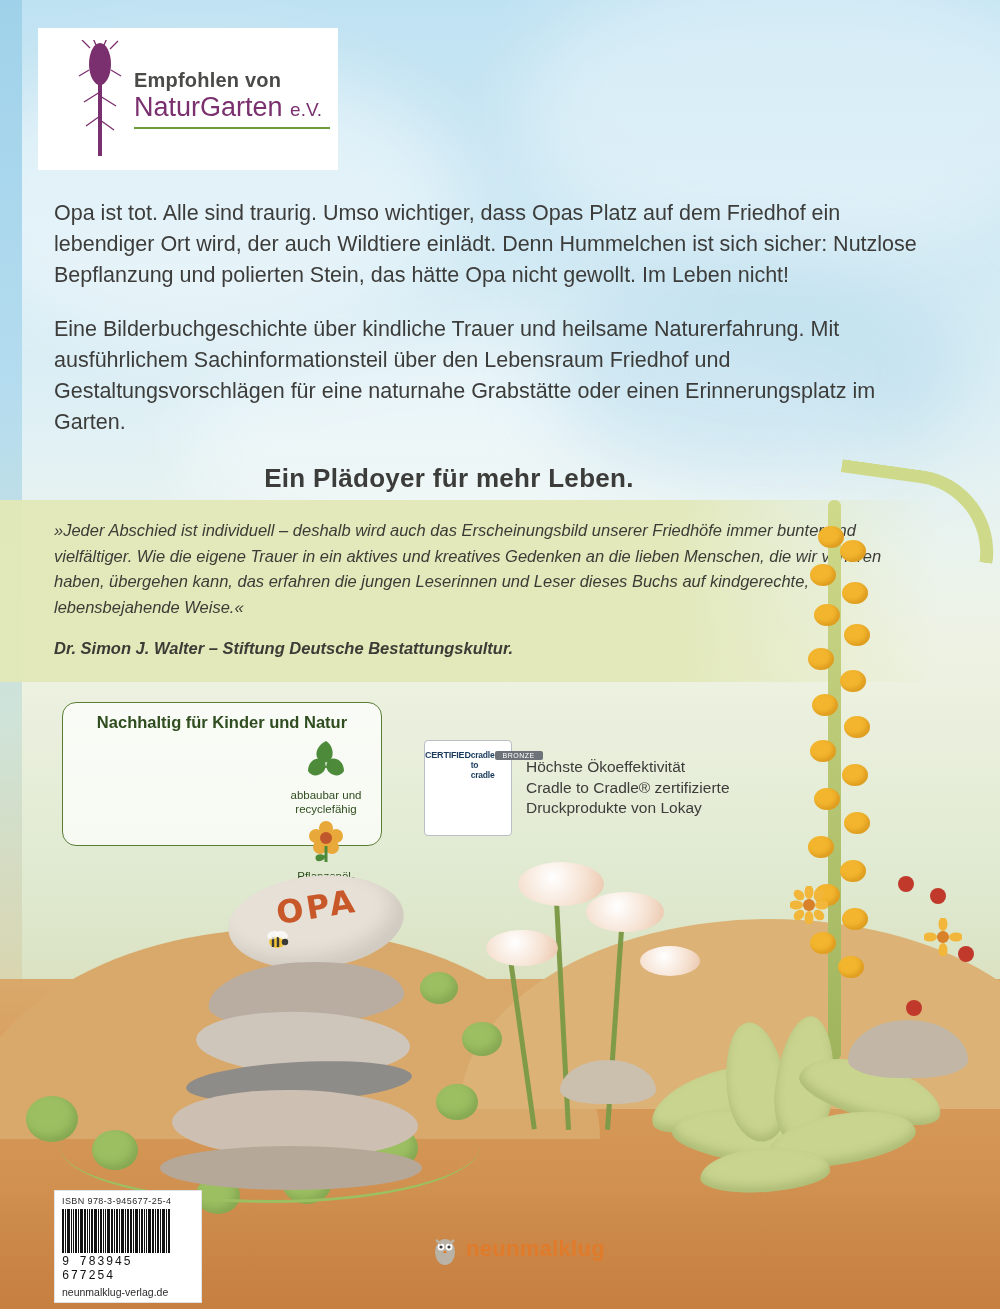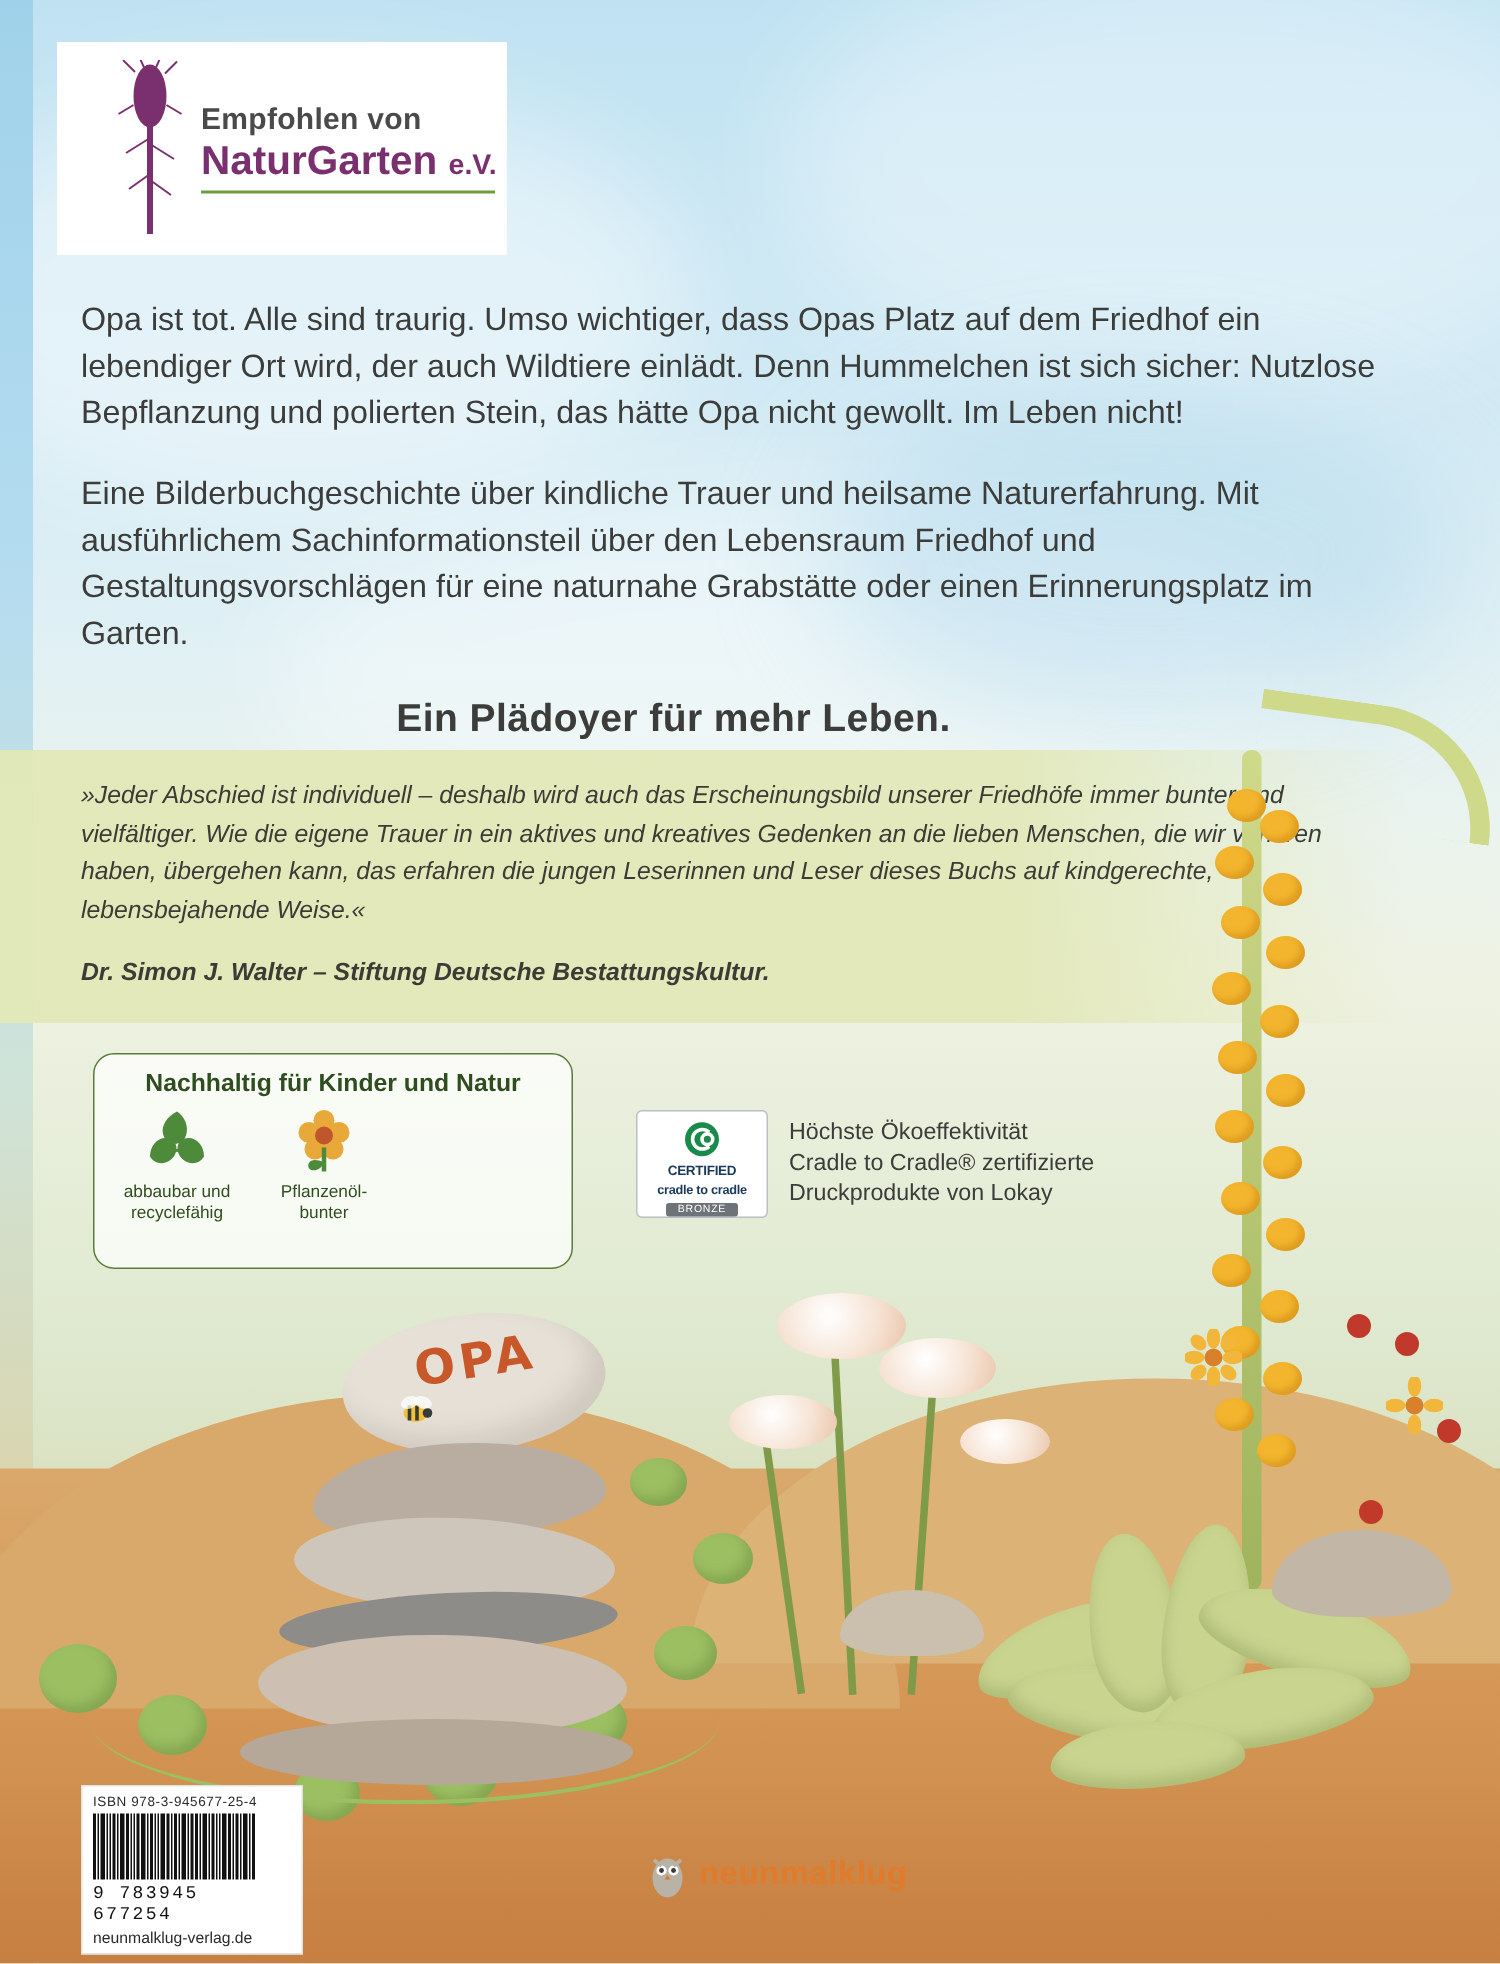--- a/index.html
+++ b/index.html
@@ -72,21 +72,21 @@
   .badge-text { line-height: 1.1; }
   .badge-recommend {
     font-size: 20px;
     color: #4a4a48;
     font-weight: bold;
     letter-spacing: .2px;
     margin-bottom: 2px;
   }
   .badge-brand {
     font-size: 27px;
-    font-weight: bold;
+    font-weight: normal;
     color: #7a2f6e;
     white-space: nowrap;
   }
   .badge-brand .ev { font-size: 19px; }
   .badge-rule {
     height: 2px;
     background: #6f9c3c;
     margin-top: 4px;
     width: 196px;
   }
@@ -146,20 +146,21 @@
     text-align: center;
     font-size: 16.5px;
     color: #2f4d1e;
     font-weight: bold;
     margin-bottom: 4px;
   }
   .sustain-icons {
     display: flex;
     justify-content: flex-start;
     align-items: flex-end;
+    flex-direction: column;
   }
   .sustain-item { width: 98px; text-align: center; }
   .sustain-item .ico { height: 48px; display: flex; align-items: center; justify-content: center; }
   .sustain-item .cap {
     font-size: 11.5px;
     color: #2f4d1e;
     line-height: 1.25;
     margin-top: 4px;
   }
 
@@ -167,27 +168,26 @@
   .c2c {
     position: absolute;
     left: 424px;
     top: 740px;
     display: flex;
     align-items: center;
     gap: 14px;
   }
   .c2c-logo {
     width: 88px;
-    height: 72px;
+    height: 96px;
     background: #ffffff;
     border: 1.5px solid #b9bfc4;
     border-radius: 4px;
     display: flex;
-    flex-direction: column;
-    align-items: center;
+    align-items: flex-start;
     justify-content: flex-start;
     padding-top: 6px;
     box-sizing: border-box;
   }
   .c2c-mark { width: 42px; height: 42px; }
   .c2c-l1 { font-size: 9px; font-weight: bold; color: #1a3a5c; margin-top: 3px; letter-spacing: -.2px; }
   .c2c-l2 {
     font-size: 7px; color: #fff; background: #6d7378; border-radius: 2px;
     padding: 1px 8px; margin-top: 4px; letter-spacing: .5px;
   }

